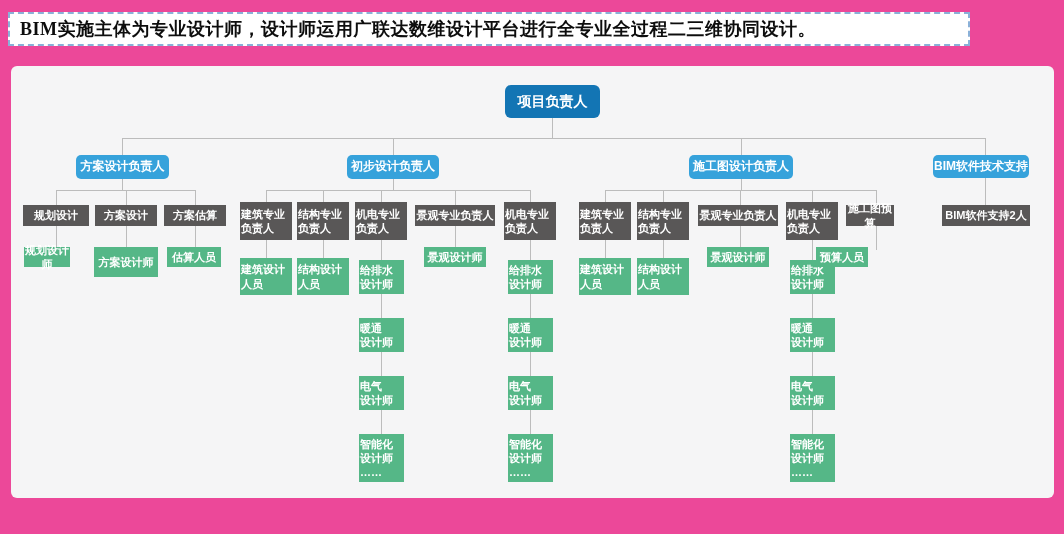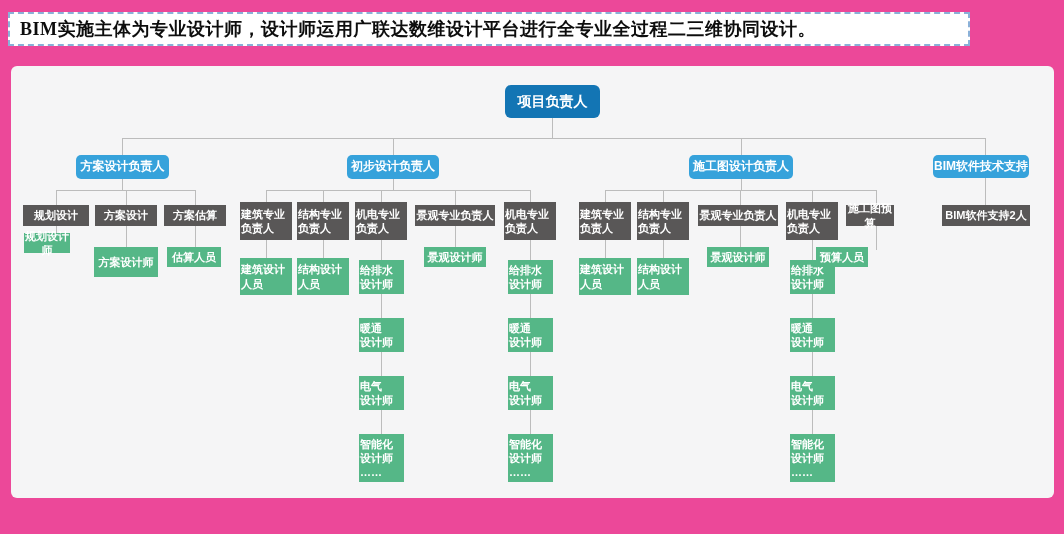--- a/index.html
+++ b/index.html
@@ -77,21 +77,21 @@
   <div class="node dept ml" style="left:579px;top:202px;width:52px;height:38px">建筑专业
 负责人</div>
   <div class="node dept ml" style="left:637px;top:202px;width:52px;height:38px">结构专业
 负责人</div>
   <div class="node dept" style="left:698px;top:205px;width:80px;height:21px">景观专业负责人</div>
   <div class="node dept ml" style="left:786px;top:202px;width:52px;height:38px">机电专业
 负责人</div>
   <div class="node dept" style="left:846px;top:205px;width:48px;height:21px">施工图预算</div>
   <div class="node dept" style="left:942px;top:205px;width:88px;height:21px">BIM软件支持2人</div>
 
-  <div class="node staff" style="left:24px;top:233px;width:46px;height:20px">规划设计师</div>
+  <div class="node staff" style="left:24px;top:247px;width:46px;height:20px">规划设计师</div>
   <div class="node staff" style="left:94px;top:247px;width:64px;height:30px">方案设计师</div>
   <div class="node staff" style="left:167px;top:247px;width:54px;height:20px">估算人员</div>
   <div class="node staff ml" style="left:240px;top:258px;width:52px;height:37px">建筑设计
 人员</div>
   <div class="node staff ml" style="left:297px;top:258px;width:52px;height:37px">结构设计
 人员</div>
   <div class="node staff ml" style="left:359px;top:260px;width:45px;height:34px">给排水
 设计师</div>
   <div class="node staff" style="left:424px;top:247px;width:62px;height:20px">景观设计师</div>
   <div class="node staff ml" style="left:508px;top:260px;width:45px;height:34px">给排水

